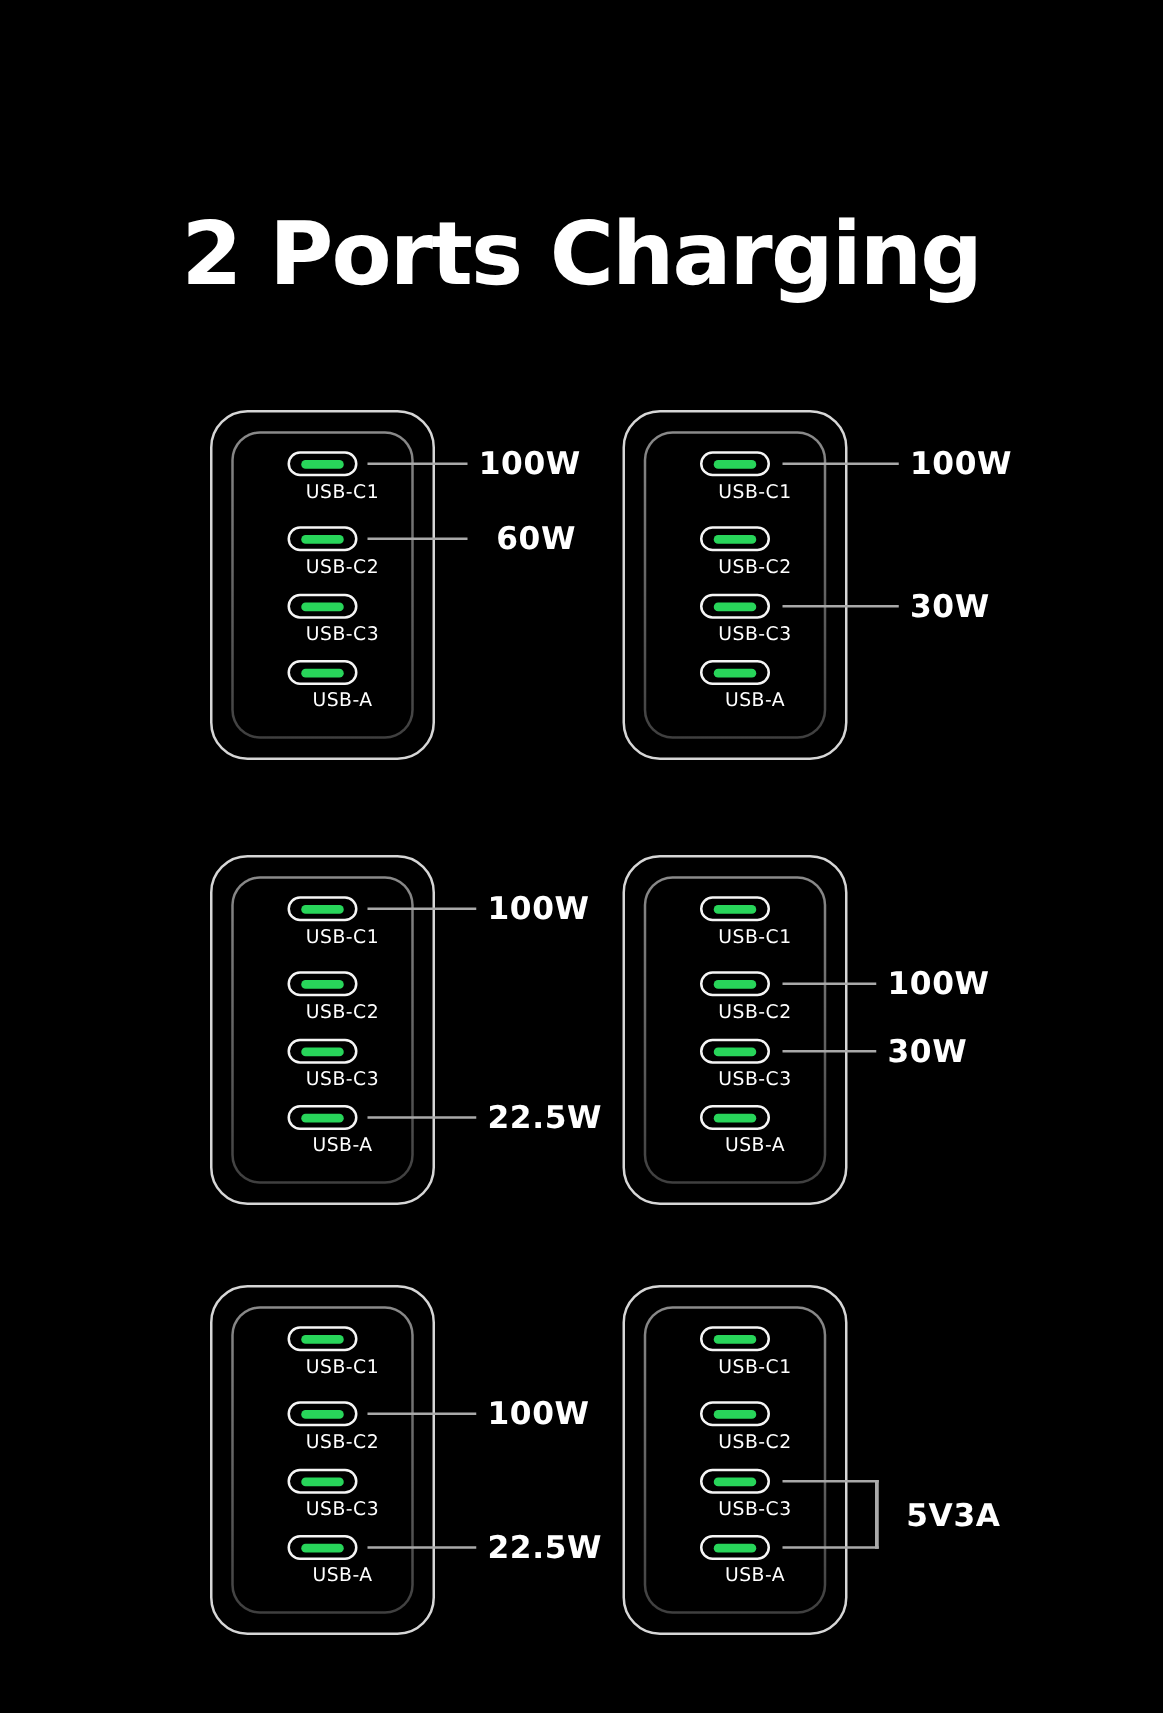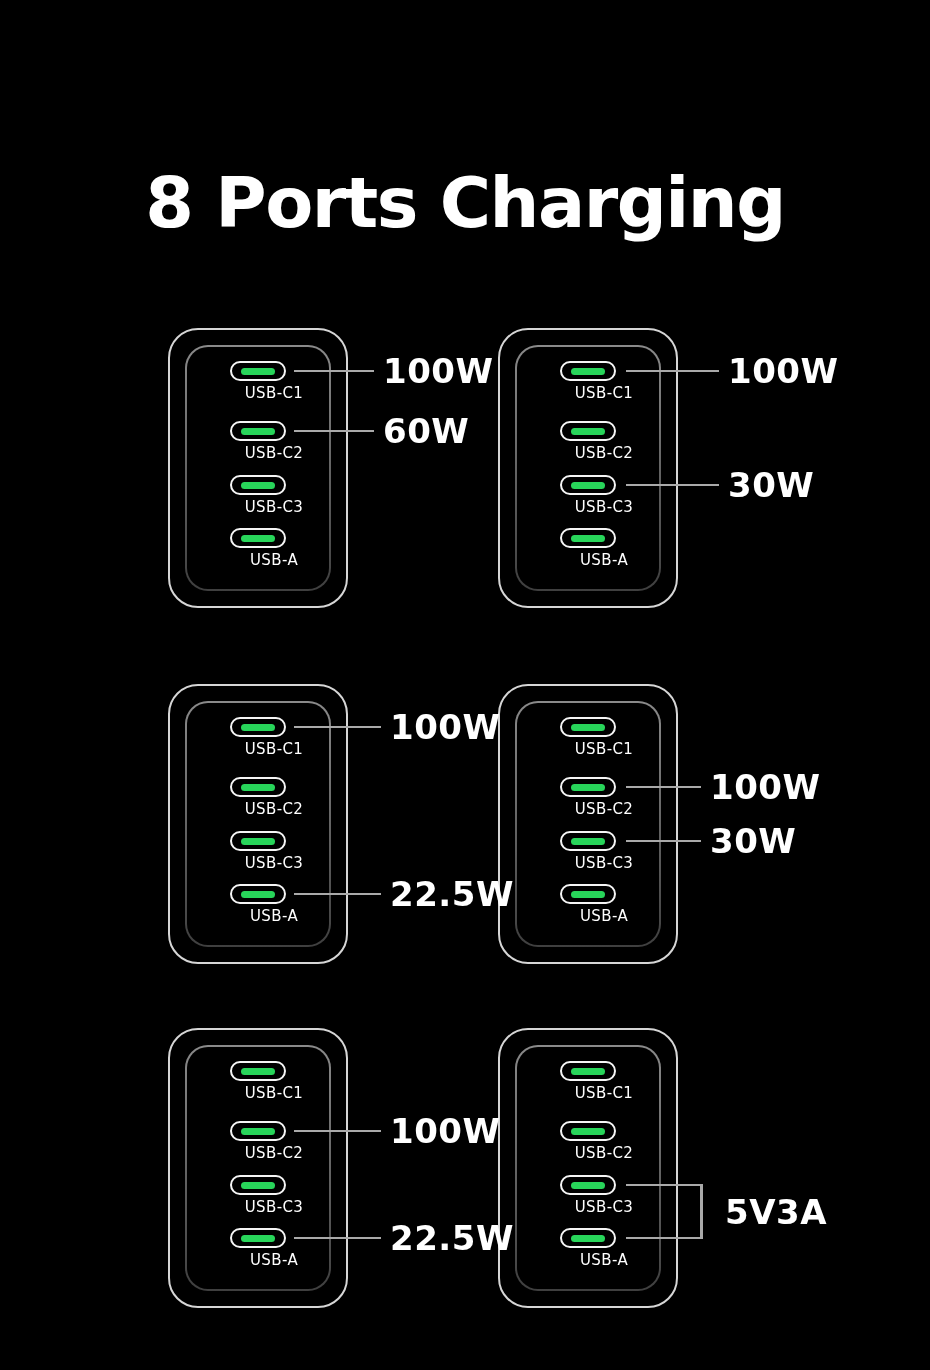--- a/index.html
+++ b/index.html
@@ -99,32 +99,32 @@
   .callout-vline {
     position: absolute;
     width: 2.5px;
     background: var(--line, #a9a9a9);
     z-index: 3;
   }
   .watt-label {
     position: absolute;
     transform: translateY(-50%);
     color: var(--text, #fff);
-    font-size: 34px;
+    font-size: 25px;
     font-weight: bold;
     letter-spacing: 0.5px;
     white-space: nowrap;
     z-index: 4;
   }
 </style>
 </head>
 <body>
 
 <div class="canvas" style="--bg: #000000; --text: #ffffff; --green: #28d55a; --line: #a9a9a9; --shell-outer: #d6d6d6; --shell-inner-top: #8a8a8a; --shell-inner-bottom: #3f3f3f;">
-  <div class="title">8 Ports Charging</div>
+  <div class="title">2 Ports Charging</div>
   <div id="diagram-root">
       <div class="charger" style="left: 168px; top: 328px;">
         <div class="shell-outer"></div>
         <div class="shell-inner"></div>
         <div class="port-row" style="top: 33px;">
           <div class="port-icon">
             <div class="port-pin"></div>
           </div>
           <div class="port-label">USB-C1</div>
         </div>
@@ -143,21 +143,21 @@
         <div class="port-row" style="top: 200px;">
           <div class="port-icon">
             <div class="port-pin"></div>
           </div>
           <div class="port-label">USB-A</div>
         </div>
       </div>
       <div class="callout-line" style="left: 294px; top: 369.75px; width: 80px;"></div>
       <div class="watt-label" style="left: 383px; top: 371px;">100W</div>
       <div class="callout-line" style="left: 294px; top: 429.75px; width: 80px;"></div>
-      <div class="watt-label" style="left: 383px; top: 431px;">60W</div>
+      <div class="watt-label" style="left: 397px; top: 431px;">60W</div>
       <div class="charger" style="left: 498px; top: 328px;">
         <div class="shell-outer"></div>
         <div class="shell-inner"></div>
         <div class="port-row" style="top: 33px;">
           <div class="port-icon">
             <div class="port-pin"></div>
           </div>
           <div class="port-label">USB-C1</div>
         </div>
         <div class="port-row" style="top: 93px;">

